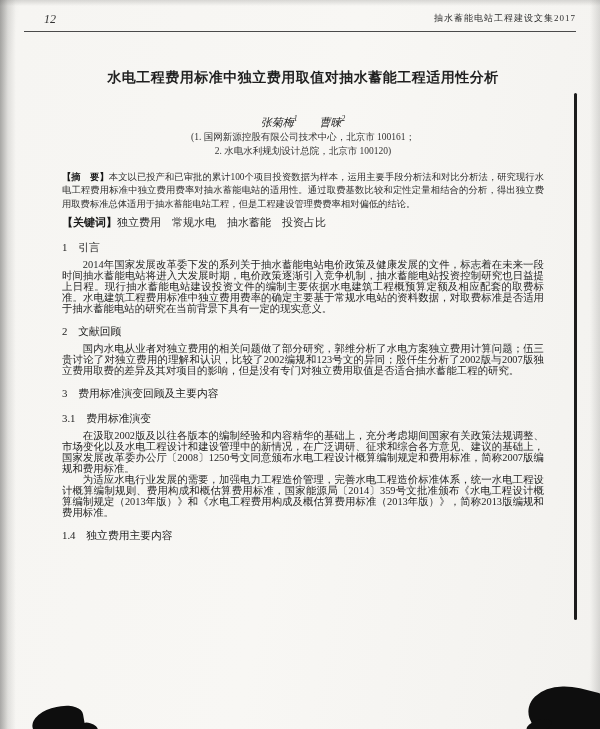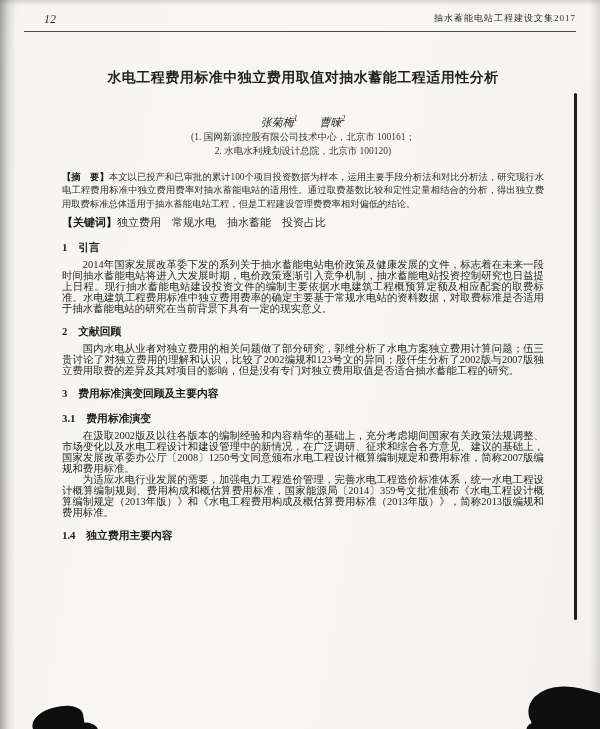--- a/index.html
+++ b/index.html
@@ -26,21 +26,21 @@
   .content{margin:0 56px 0 62px;}
   .title{margin:34px 0 0;font-size:14px;font-weight:bold;text-align:center;letter-spacing:.5px;line-height:23px;color:#1f1f1f;}
   .authors{margin-top:25px;text-align:center;font-size:11px;color:#222;font-style:italic;}
   .authors sup{font-size:7.5px;}
   .author + .author{margin-left:2em;}
   .affil{margin-top:1px;text-align:center;font-size:9.5px;line-height:13px;color:#333;}
   .affil.first{}
   .abstract{margin:13px 0 0;font-size:9.3px;line-height:13.5px;text-align:justify;color:#2e2e2e;}
   .label{font-weight:bold;color:#161616;}
   .keywords{margin:5px 0 0;font-size:11px;line-height:13.5px;color:#2e2e2e;}
-  .sec{margin:10px 0 4px;font-size:10.8px;font-weight:bold;line-height:15px;color:#1c1c1c;}
+  .sec{margin:10px 0 4px;font-size:10.8px;font-weight:normal;line-height:15px;color:#1c1c1c;}
   .body{margin:0;font-size:10.4px;line-height:11px;text-align:justify;text-indent:2em;color:#262626;}
 </style>
 </head>
 <body>
 
 <div class="page">
   <div class="edge-left"></div>
   <div class="edge-top"></div>
   <div class="edge-right"></div>
   <div class="scanbar"></div>

